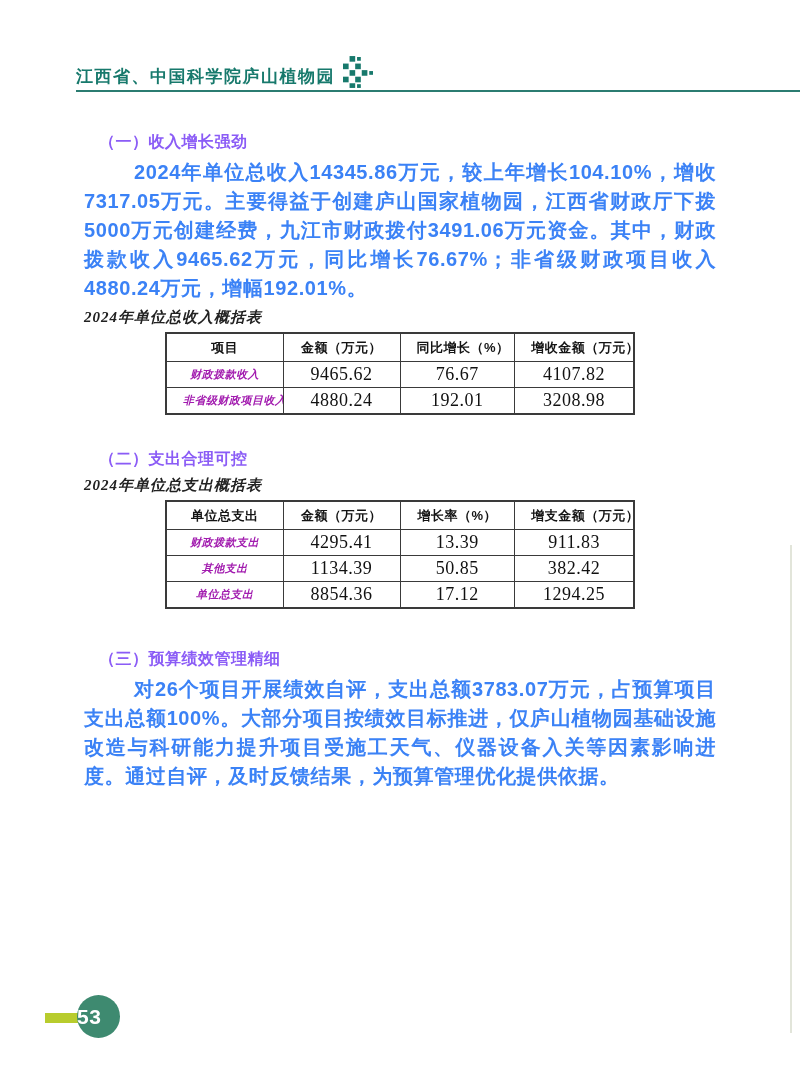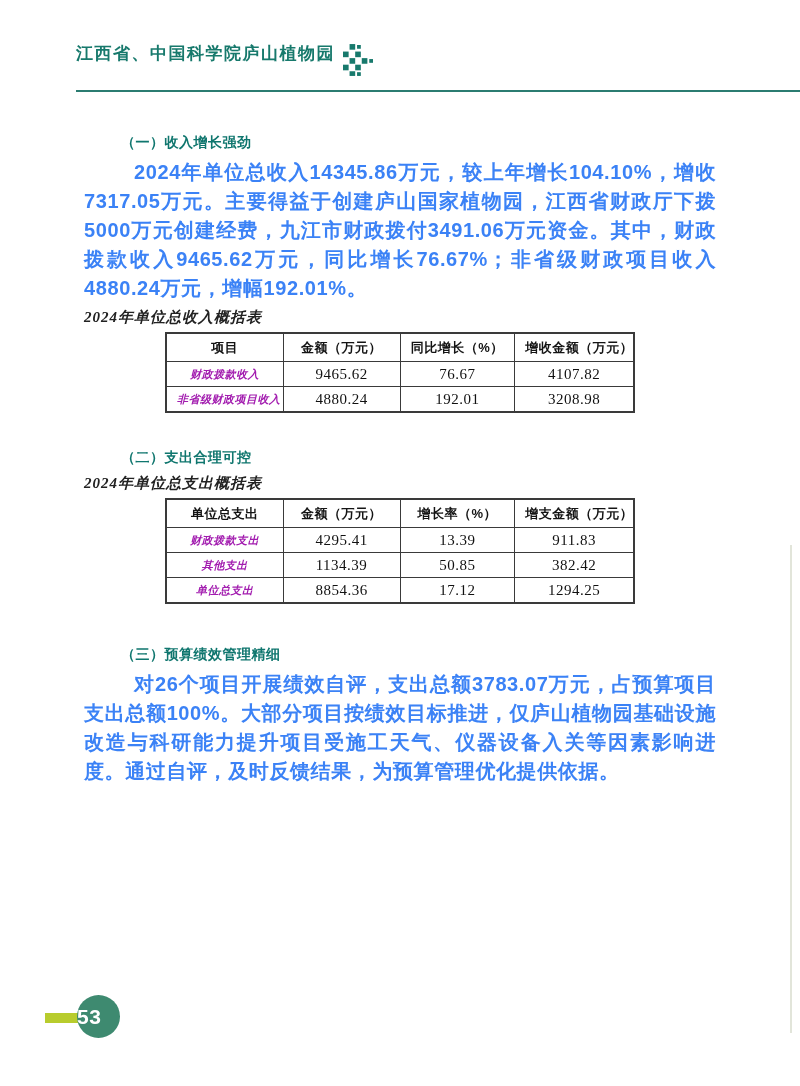--- a/index.html
+++ b/index.html
@@ -1,28 +1,28 @@
 <!DOCTYPE html>
 <html><head>
 <meta charset="utf-8">
 <style>
   html,body{margin:0;padding:0;background:#fff;}
   .page{
     position:relative;width:800px;height:1086px;background:#fff;overflow:hidden;
     font-family:"Liberation Sans",sans-serif;color:#1c1c1c;
   }
   
-  .hdr{position:absolute;left:76px;top:42px;display:flex;align-items:flex-start;gap:8px;}
+  .hdr{position:absolute;left:76px;top:54px;display:flex;align-items:flex-end;gap:8px;}
   .hdr-title{color:#17796c;font-size:17px;font-weight:700;letter-spacing:1.5px;white-space:nowrap;}
   .hdr-icon{display:inline-block;color:#17796c;line-height:0;margin-top:2px;}
   .hdr-rule{position:absolute;left:76px;right:0;top:90px;height:2px;background:#2b7c71;}
   
   .content{position:absolute;left:84px;top:0;width:632px;margin:0;padding-top:130px;}
   .sec-heading{
-    margin:0 0 0 37px;font-size:14px;font-weight:700;color:#0f766e;
+    margin:0 0 0 15px;font-size:16px;font-weight:700;color:#8b5cf6;
     line-height:24px;letter-spacing:0.5px;
   }
   .sec-heading.mt2{margin-top:32px;}
   .sec-heading.mt3{margin-top:38px;}
   .para{
     margin:4px 0 0 0;font-size:20px;font-weight:600;line-height:29px;
     text-align:justify;text-indent:2.5em;letter-spacing:0.6px;color:#3b82f6;
   }
   
   .tbl-title{
@@ -33,32 +33,32 @@
   table.data{
     width:470px;margin:5px auto 0 auto;border-collapse:collapse;
     border:2px solid #3a3a3a;table-layout:fixed;
   }
   table.data col.c1{width:25%;}
   table.data col.c2{width:25%;}
   table.data col.c3{width:24.5%;}
   table.data col.c4{width:25.5%;}
   table.data th,table.data td{
     border:1px solid #3a3a3a;text-align:center;vertical-align:middle;
-    padding:2px 10px;height:20px;overflow:hidden;white-space:nowrap;
+    padding:2px 16px;height:20px;overflow:hidden;white-space:nowrap;
   }
   table.data th{
     font-size:13px;font-weight:700;color:#141414;letter-spacing:0.5px;height:23px;
     font-family:"Liberation Sans",sans-serif;
   }
   td.label{
     font-family:"Liberation Serif",serif;font-style:italic;font-weight:700;
     font-size:11px;color:#a21caf;letter-spacing:0.5px;
   }
   td.num{
-    font-family:"Liberation Serif",serif;font-size:15px;color:#111;letter-spacing:0.5px;
+    font-family:"Liberation Serif",serif;font-size:18px;color:#111;letter-spacing:0.5px;
   }
   
   .pg-bar{position:absolute;left:45px;top:1013px;width:42px;height:10px;background:#b8cc2d;}
   .pg-circle{
     position:absolute;left:77px;top:995px;width:43px;height:43px;border-radius:50%;
     background:#3e8a70;display:flex;align-items:center;justify-content:flex-start;
   }
   .pg-num{color:#fff;font-size:21px;font-weight:700;letter-spacing:0.5px;font-family:"Liberation Sans",sans-serif;}
   
   .edge-line{position:absolute;left:790px;top:545px;width:1.5px;height:488px;background:#e2e5da;}

